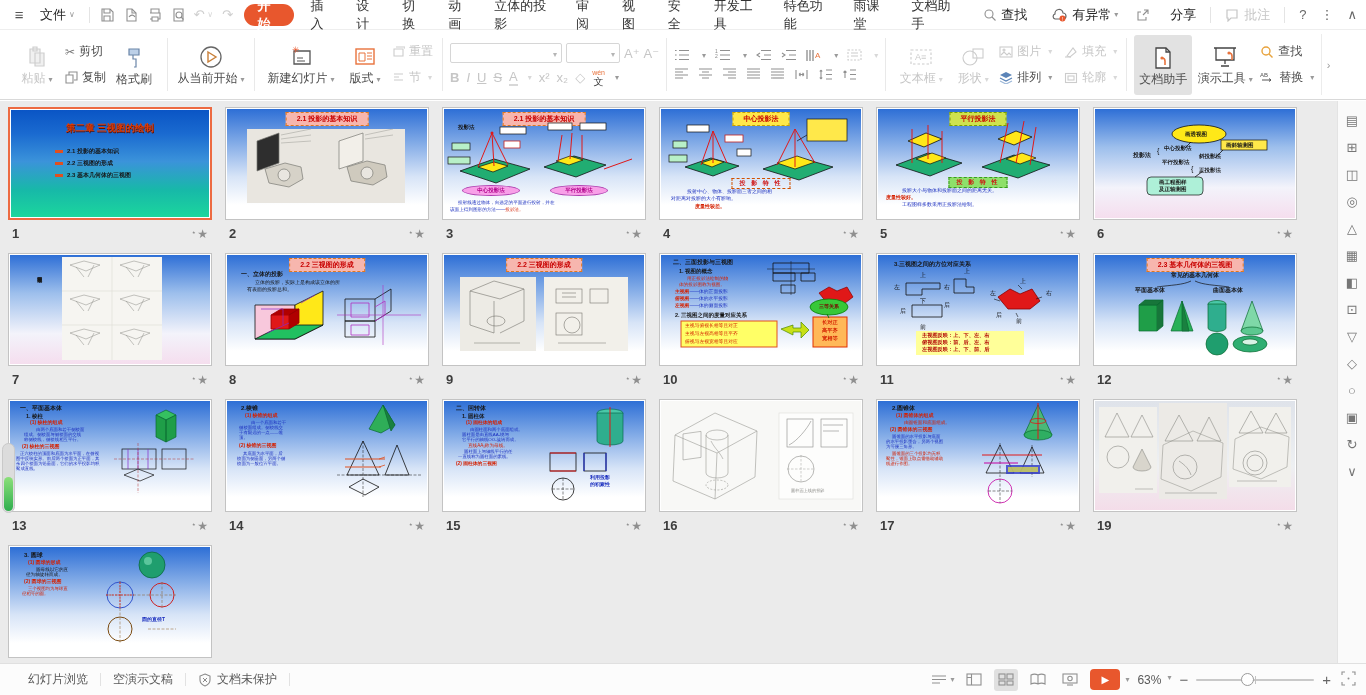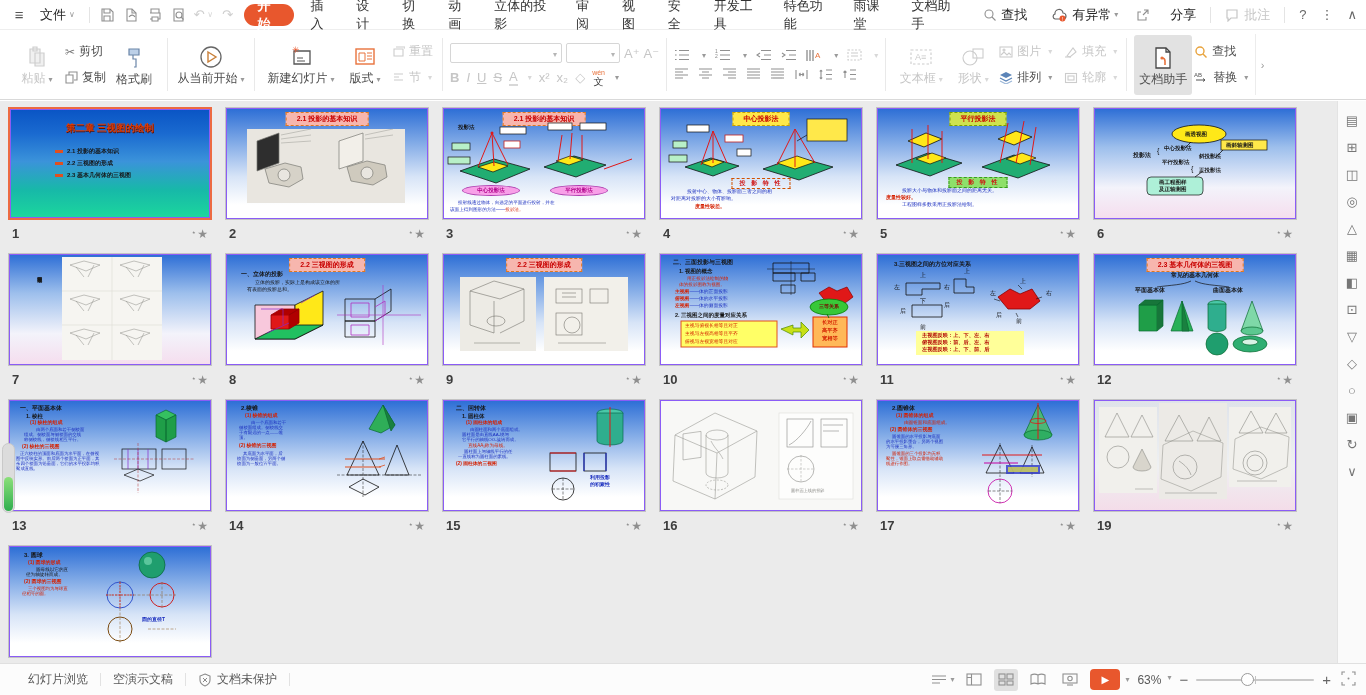--- a/index.html
+++ b/index.html
@@ -28,21 +28,21 @@
   .combo .cv{position:absolute;left:5px;top:2px;font-size:11px;color:#444}
   .combo .ca{position:absolute;right:4px;top:6px;font-size:8px;color:#b5b5b5}
   .fmtrow{display:flex;align-items:center;gap:7px;color:#c6c6c6;font-size:13px}
   .pi{stroke:#909090;stroke-width:1.1;fill:none}
   .pid{stroke:#cccccc}
   .hl{background:#e2e2e2;border-radius:3px}
   .expander{width:14px;display:flex;align-items:center;justify-content:center;color:#9a9a9a;border-left:1px solid #ececec;font-size:11px}
   
   #canvas{position:absolute;top:101px;left:0;right:29px;bottom:32px;background:#ebebeb;overflow:hidden}
   #grid{position:absolute;left:8px;top:6px;display:grid;grid-template-columns:repeat(6,204px);grid-auto-rows:146px;column-gap:13px}
-  .thumb{width:204px;height:113px;background:#8b5cf6;border:1px solid #c3c3c3;padding:1px}
+  .thumb{width:204px;height:113px;background:#ffffff;border:1px solid #c3c3c3;padding:1px}
   .thumb.sel{border:2px solid #ed6a41;padding:1px}
   .mini{position:relative;width:100%;height:100%;overflow:hidden;font-size:5px}
   .meta{display:flex;justify-content:space-between;align-items:center;padding:6px 4px 0 4px}
   .num{font-size:13px;color:#3d3d3d;font-weight:bold}
   .star{color:#8f8f8f;font-size:12px;cursor:pointer}
   .star .sp{font-size:8px;vertical-align:3px;margin-right:1px}
   
   .bg-a{background:linear-gradient(180deg,#0a55c5 0%,#1a6ad0 22%,#3b93da 48%,#17b9a8 75%,#1cd69d 100%)}
   .bg-b{background:linear-gradient(180deg,#2e6fd6 0%,#7fa9e6 30%,#d7e4f7 62%,#fff 88%)}
   .bg-c{background:linear-gradient(180deg,#2e6fd6 0%,#9dbfec 35%,#f3f3fb 72%,#f5deee 100%)}
@@ -398,20 +398,31 @@
       <span class="bicon">
           <svg width="22" height="24" viewBox="0 0 22 24">
             <path d="M4 2h10l4 4v16H4z" fill="#fff" stroke="#444" stroke-width="1.3"></path>
             <path d="M14 2v4h4" fill="none" stroke="#444" stroke-width="1.3"></path>
             <path d="M10 12a3 3 0 0 1 3 3v4" fill="none" stroke="#e8733d" stroke-width="1.6"></path>
             <circle cx="10" cy="12" r="1.6" fill="#e8733d"></circle>
           </svg>
         </span>
       <span>文档助手</span>
     </div>
+    <div class="bigbtn" style="width:66px">
+      <span class="bicon">
+          <svg width="26" height="24" viewBox="0 0 26 24">
+            <path d="M2 3h22M4 3h18v12H4z" fill="none" stroke="#444" stroke-width="1.3"></path>
+            <path d="M13 15v4M9 21h8" stroke="#444" stroke-width="1.3"></path>
+            <path d="M17 8a3 3 0 0 1 3 3v4" fill="none" stroke="#e8733d" stroke-width="1.6"></path>
+            <circle cx="17" cy="8" r="1.6" fill="#e8733d"></circle>
+          </svg>
+        </span>
+      <span><span>演示工具</span><span class="caret">▾</span></span>
+    </div>
     <div class="smallcol">
       <div class="smallbtn">
           <svg width="14" height="14" viewBox="0 0 14 14">
             <circle cx="6" cy="6" r="4" fill="none" stroke="#e8a33d" stroke-width="1.4"></circle>
             <path d="M9 9l3.5 3.5" stroke="#e8a33d" stroke-width="1.4"></path>
           </svg>
           <span>查找</span>
         </div>
       <div class="smallbtn">
           <svg width="15" height="13" viewBox="0 0 15 13">

